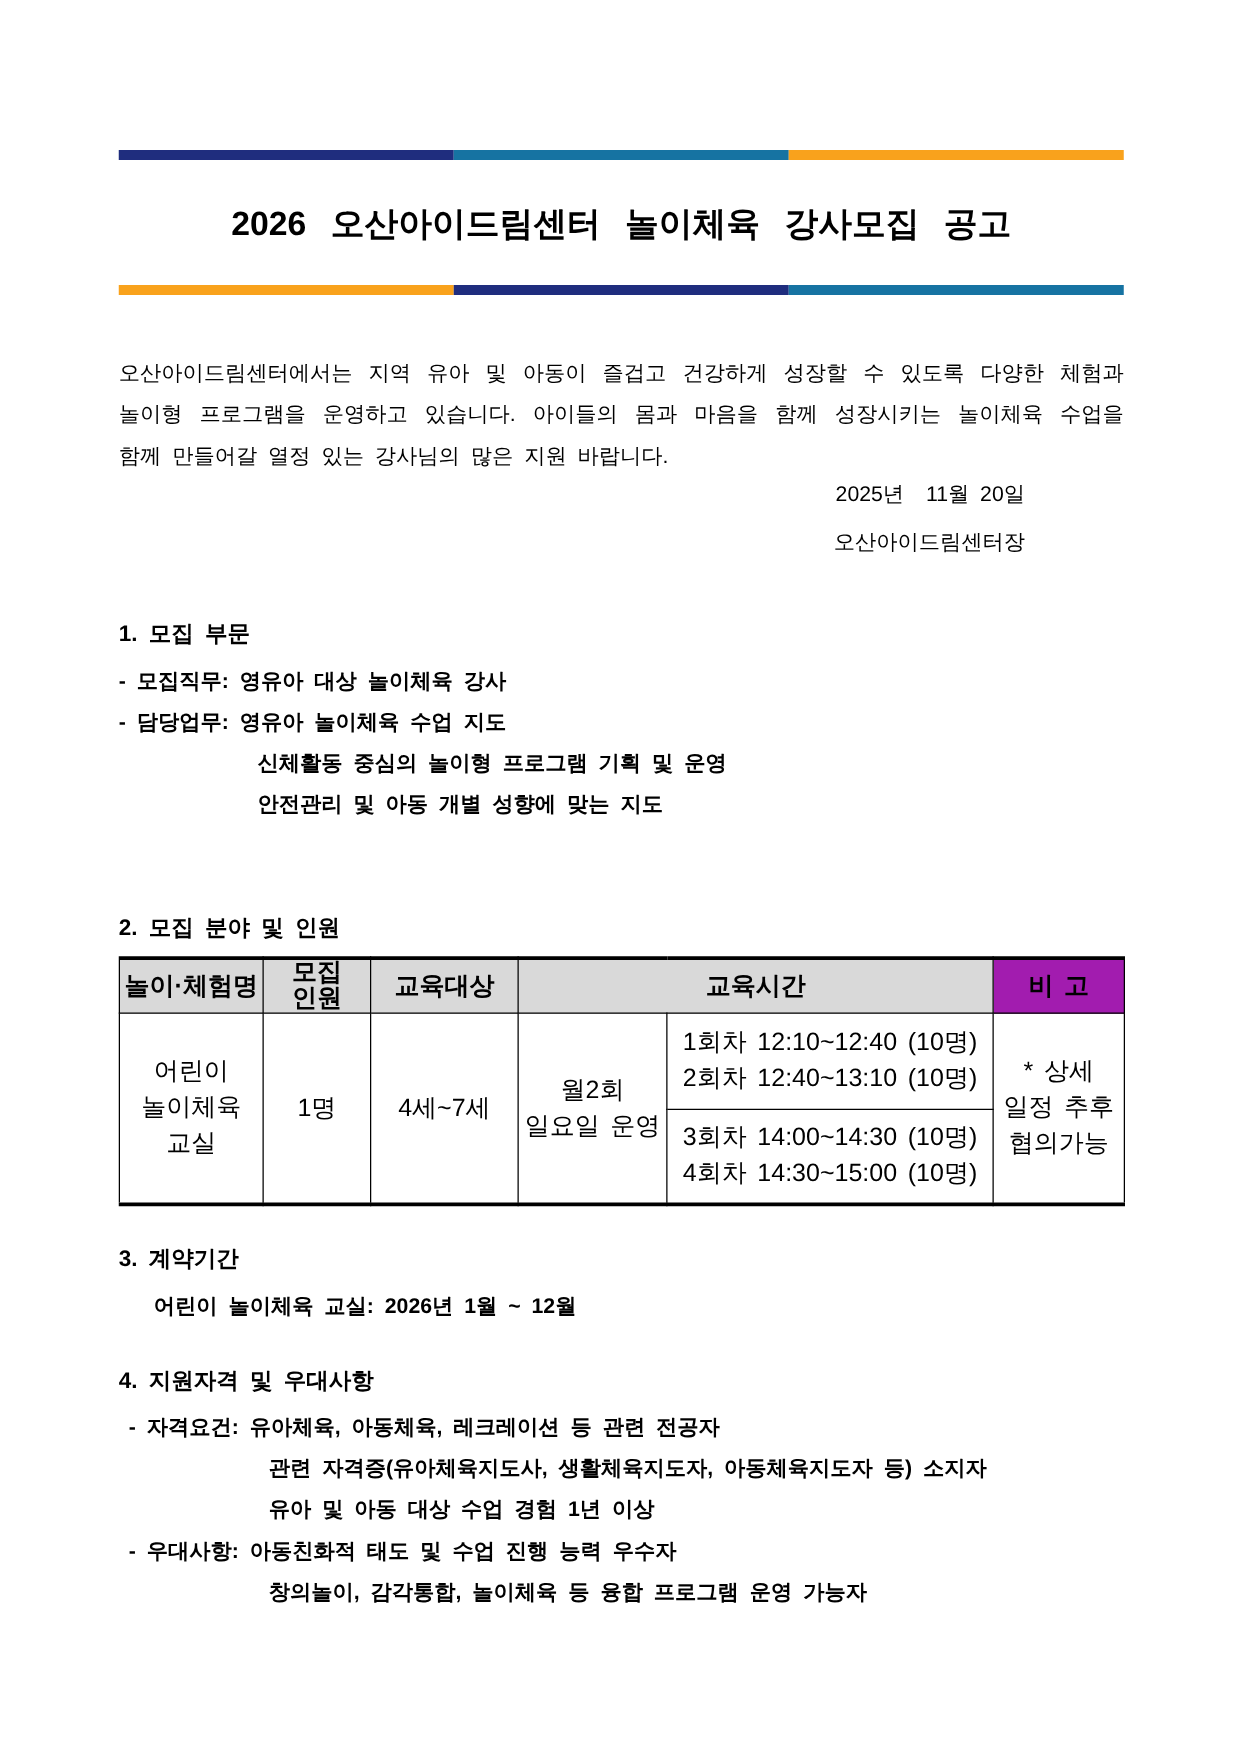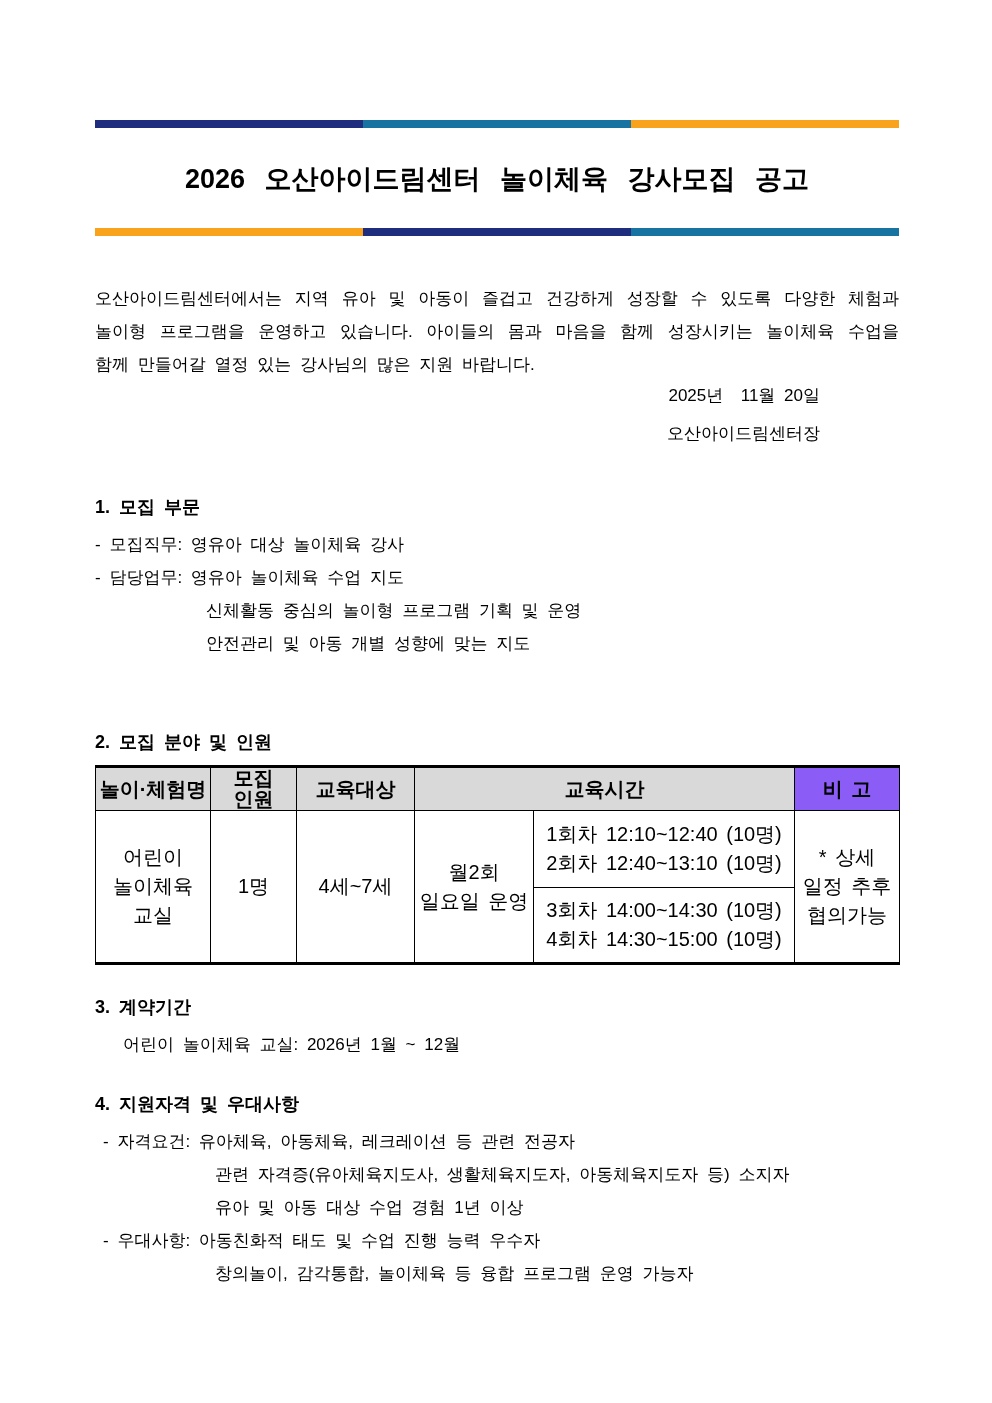--- a/index.html
+++ b/index.html
@@ -26,21 +26,21 @@
   .jline { text-align:justify; text-align-last:justify; }
 
   .date-line, .sig-line { position:absolute; right:95px; font-size:17px; word-spacing:4px; white-space:pre; }
   .date-line { top:384px; }
   .sig-line  { top:422px; }
 
   
   .section { position:absolute; left:95px; width:804px; font-size:17px; }
   .sec-heading { font-weight:bold; font-size:18px; line-height:22px; word-spacing:4px; }
   .sec-lines { margin-top:10px; }
-  .line { line-height:33px; word-spacing:4px; }
+  .line { line-height:33px; word-spacing:4px;font-weight:bold; }
   #sec1 { top:496px; }
   #sec2-heading { top:731px; }
   #sec3 { top:996px; }
   #sec4 { top:1093px; }
   .ind-s1 { padding-left:111px; }
   .ind-s3 { padding-left:28px; }
   .ind-s4-label { padding-left:8px; }
   .ind-s4 { padding-left:120px; }
 
   
@@ -111,21 +111,21 @@
         <col style="width:261px">
         <col style="width:105px">
     </colgroup>
     <tbody>
         <tr class="hdr">
       <th style="background: rgb(217, 217, 217);">놀이·체험명</th>
       <th class="pre" style="background: rgb(217, 217, 217);">모집
 인원</th>
       <th style="background: rgb(217, 217, 217);">교육대상</th>
       <th colspan="2" style="background: rgb(217, 217, 217);">교육시간</th>
-      <th style="background: #8b5cf6;">비 고</th>
+      <th style="background: #a21caf;">비 고</th>
     </tr>
     <tr class="rowA">
       <td rowspan="2" class="pre multi">어린이
 놀이체육
 교실</td>
       <td rowspan="2">1명</td>
       <td rowspan="2">4세~7세</td>
       <td rowspan="2" class="pre multi">월2회
 일요일 운영</td>
       <td class="pre schedule">1회차 12:10~12:40 (10명)

